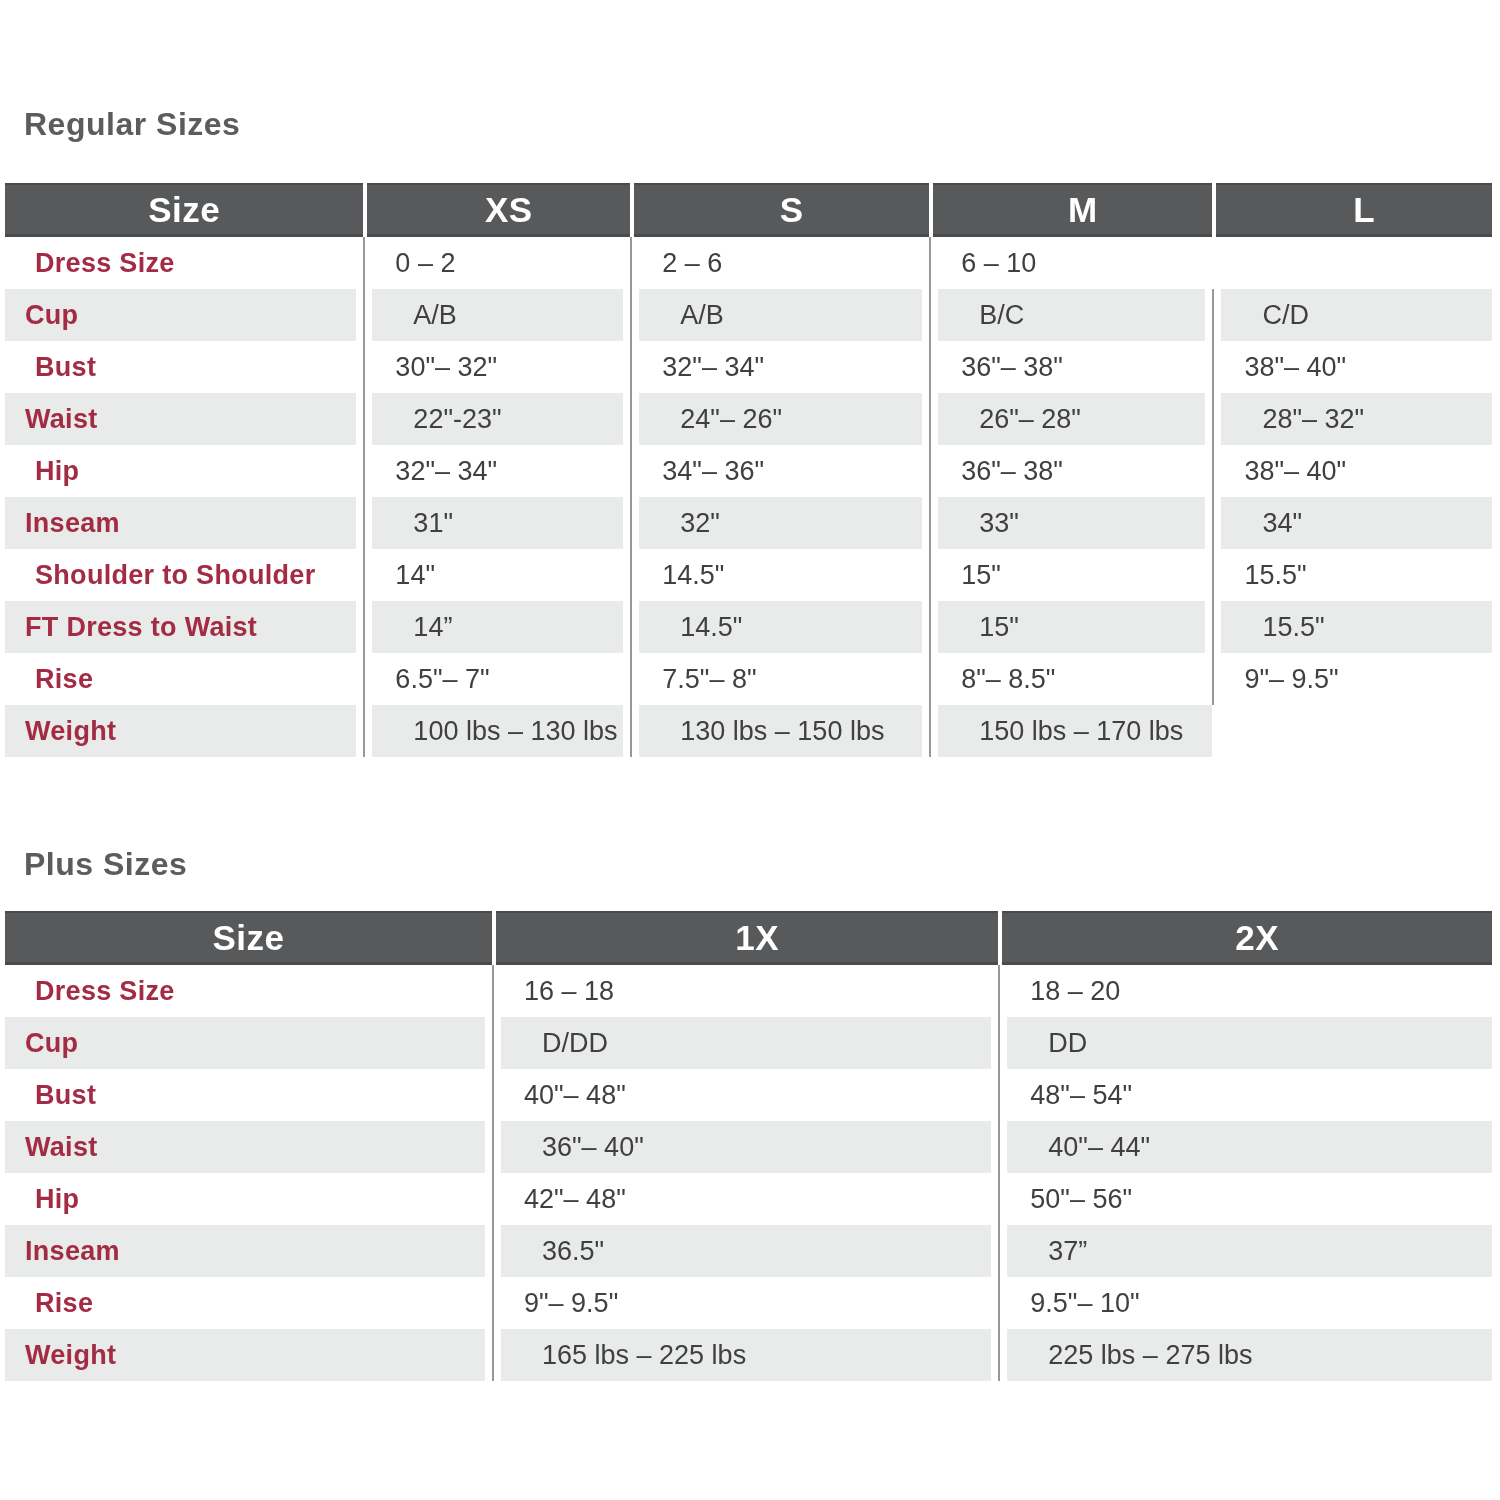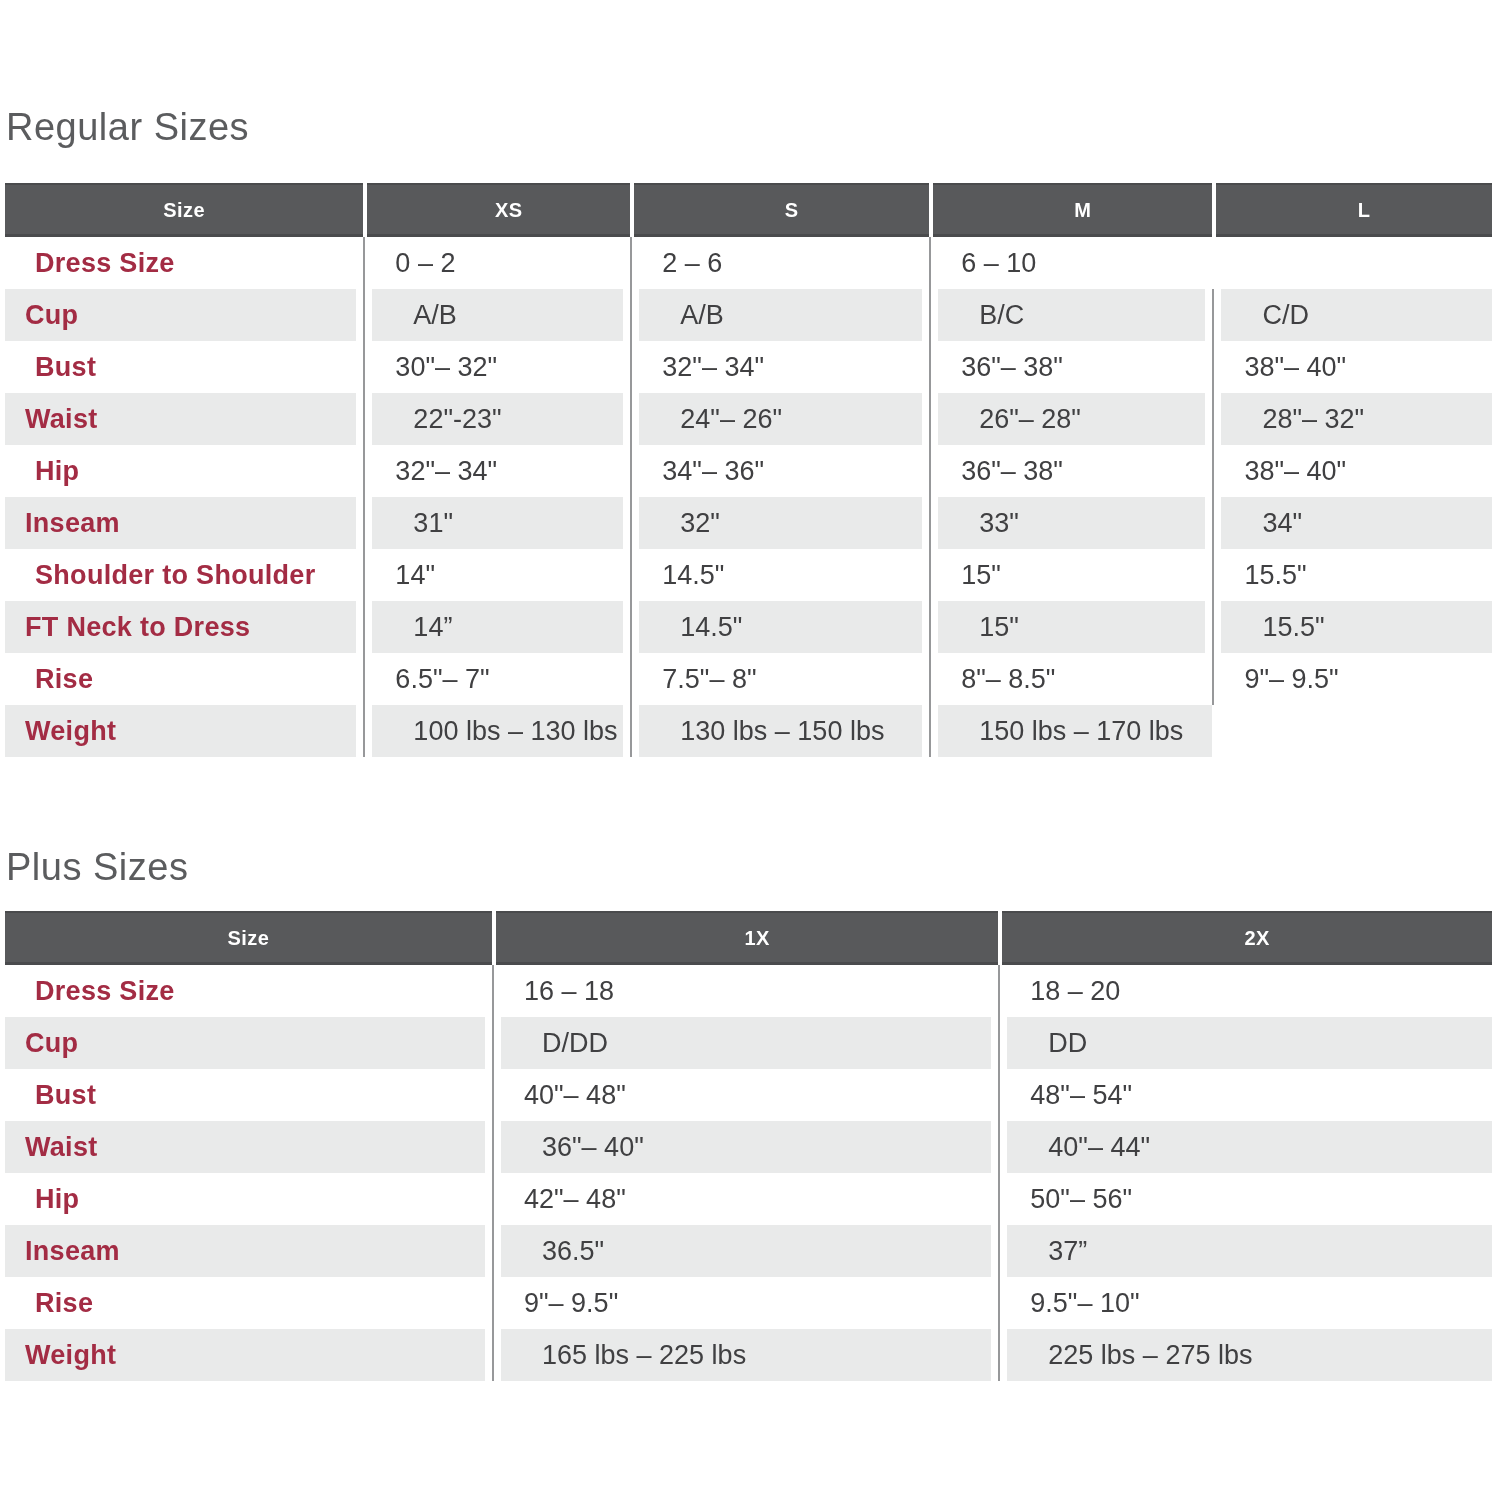--- a/index.html
+++ b/index.html
@@ -16,41 +16,41 @@
   *{margin:0;padding:0;box-sizing:border-box;}
   html,body{background:var(--page-bg);}
   body{
     width:1500px;height:1500px;
     font-family:"Liberation Sans","DejaVu Sans",sans-serif;
     position:relative;overflow:hidden;
   }
   .canvas{position:absolute;inset:0;background:var(--page-bg);}
 
   .chart-title{
-    position:absolute;left:6px;
-    font-size:38px;font-weight:400;color:var(--title-gray);
+    position:absolute;left:24px;
+    font-size:32px;font-weight:700;color:var(--title-gray);
     letter-spacing:0.5px;
   }
   #regular-title{top:106px;}
   #plus-title{top:846px;}
 
   .size-table{position:absolute;left:5px;width:1487px;}
   #regular-table{top:183px;}
   #plus-table{top:911px;}
 
   .thead,.tr{display:grid;width:100%;}
   .regular .thead,.regular .tr{grid-template-columns:24.1% 17.95% 20.1% 19.05% 18.8%;}
   .plus .thead,.plus .tr{grid-template-columns:32.75% 34.05% 33.2%;}
 
   .th{
     height:54px;
     background:var(--header-bg);
     box-shadow:inset 0 2px 0 var(--header-edge), inset 0 -3px 0 var(--header-edge);
     color:var(--header-text);
-    font-weight:bold;font-size:20px;letter-spacing:0.5px;
+    font-weight:bold;font-size:35px;letter-spacing:0.5px;
     display:flex;align-items:center;justify-content:center;
   }
   .th + .th{border-left:4px solid #ffffff;padding-left:20px;}
 
   .td{
     height:52px;
     display:flex;align-items:center;
     padding-left:30px;
     font-size:27px;
     white-space:nowrap;
@@ -131,21 +131,21 @@
           <div class="td value">34"</div>
         </div>
         <div class="tr">
           <div class="td label">Shoulder to Shoulder</div>
           <div class="td value">14"</div>
           <div class="td value">14.5"</div>
           <div class="td value">15"</div>
           <div class="td value">15.5"</div>
         </div>
         <div class="tr stripe">
-          <div class="td label">FT Neck to Dress</div>
+          <div class="td label">FT Dress to Waist</div>
           <div class="td value">14”</div>
           <div class="td value">14.5"</div>
           <div class="td value">15"</div>
           <div class="td value">15.5"</div>
         </div>
         <div class="tr">
           <div class="td label">Rise</div>
           <div class="td value">6.5"– 7"</div>
           <div class="td value">7.5"– 8"</div>
           <div class="td value">8"– 8.5"</div>

